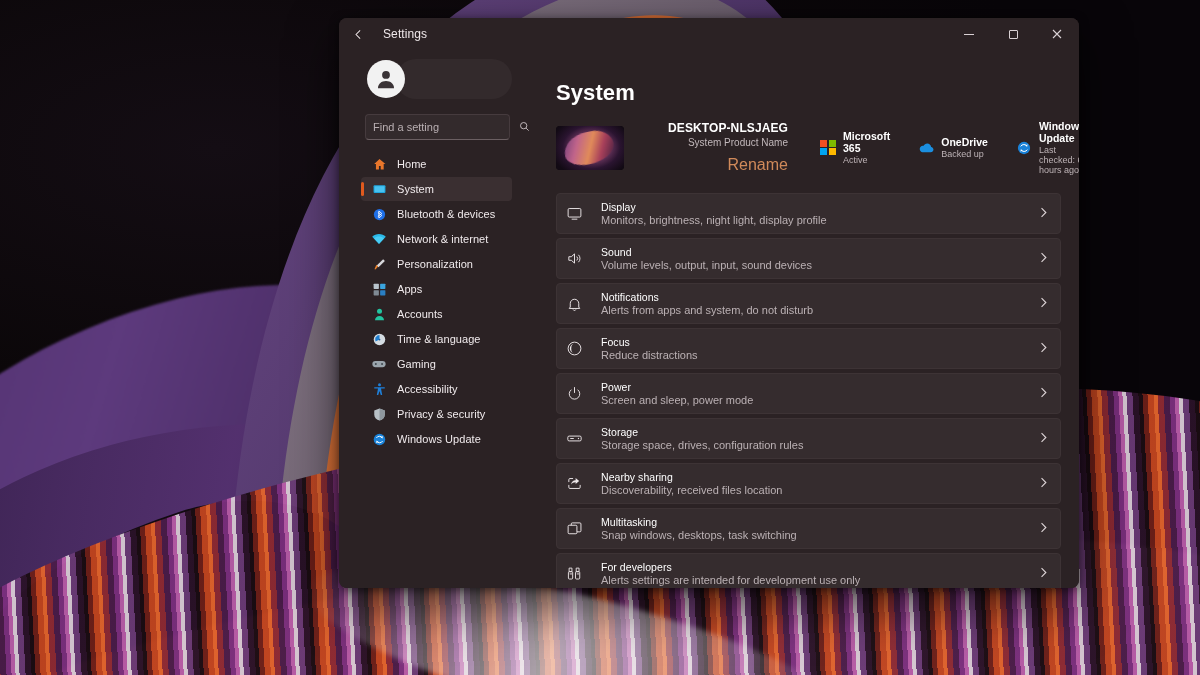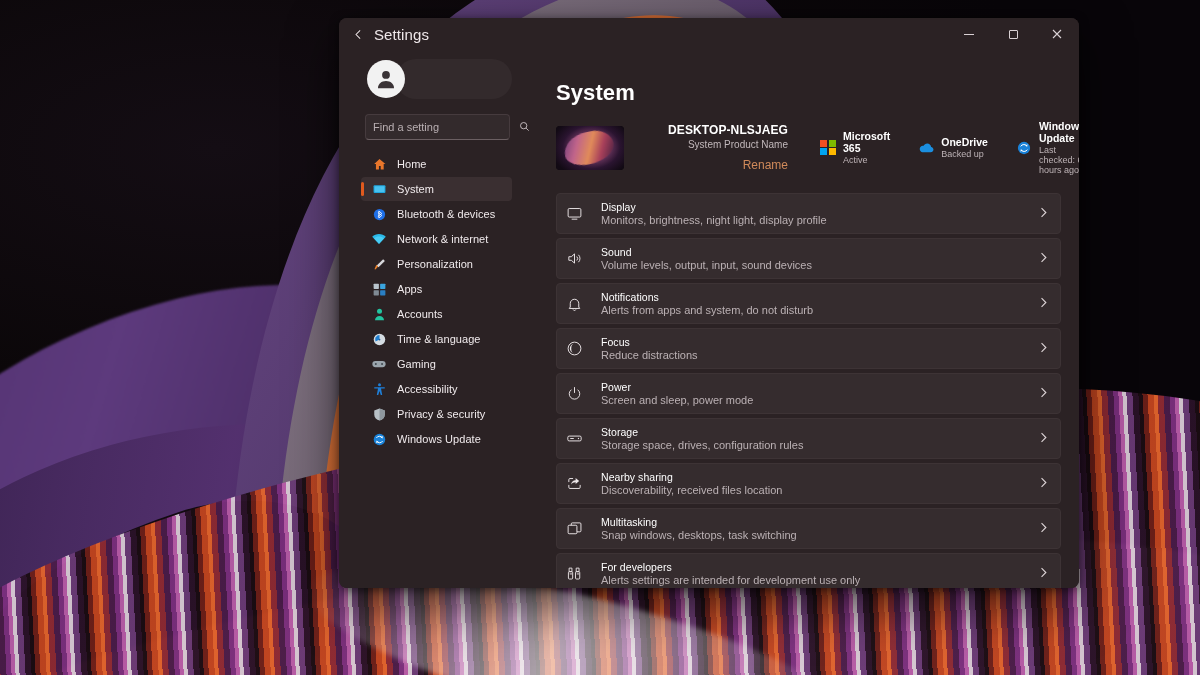--- a/index.html
+++ b/index.html
@@ -105,21 +105,21 @@
     display: flex; align-items: center;
     background: #2b2224;
     position: relative; z-index: 5;
   }
   .back-btn {
     width: 30px; height: 26px; margin-left: 4px;
     display: flex; align-items: center; justify-content: center;
     border-radius: 4px; color: #e8e0e2; font-size: 13px;
   }
   .title-text {
-    font-size: 15px; color: #efe8ea; margin-left: 1px; letter-spacing: .1px;
+    font-size: 12px; color: #efe8ea; margin-left: 10px; letter-spacing: .1px;
   }
   .win-controls { margin-left: auto; display: flex; height: 32px; }
   .win-btn {
     width: 44px; height: 32px;
     display: flex; align-items: center; justify-content: center;
     color: #d9d1d4; font-size: 10px;
   }
   .wb-min { display:block; width:10px; height:1px; background:#d9d1d4; }
   .wb-max { display:block; width:9px; height:9px; border:1px solid #d9d1d4; border-radius:1px; }
 
@@ -226,21 +226,21 @@
     content: ""; position: absolute;
     left: 8px; top: 6px; width: 50px; height: 32px;
     border-radius: 50% 40% 55% 45% / 60% 50% 50% 40%;
     background: linear-gradient(115deg, #6a3a7a 0%, #c0648a 28%, #e08a5a 52%, #a8405a 72%, #3a1c3e 100%);
     filter: blur(.6px);
     transform: rotate(-12deg);
   }
   .device-info { margin-left: 14px; min-width: 150px; text-align: right; }
   .device-name { font-size: 12px; font-weight: bold; color: #fff; letter-spacing: .1px; }
   .device-sub { font-size: 10px; color: #c2b8bb; margin-top: 2px; }
-  .rename-link { font-size: 12px; color: #d08a5a; margin-top: 8px; cursor: pointer; }
+  .rename-link { font-size: 16px; color: #d08a5a; margin-top: 8px; cursor: pointer; }
 
   .status-group { display: flex; align-items: center; margin-left: 32px; gap: 28px; }
   .status-card { display: flex; align-items: center; gap: 7px; }
   .status-ico { width: 16px; height: 16px; flex: 0 0 16px; display: flex; align-items: center; justify-content: center; }
   .status-title { font-size: 10.5px; font-weight: bold; color: #fff; }
   .status-sub { font-size: 9px; color: #bdb3b6; margin-top: 1px; }
 
   
   .cards { display: flex; flex-direction: column; gap: 4px; }
   .card {

